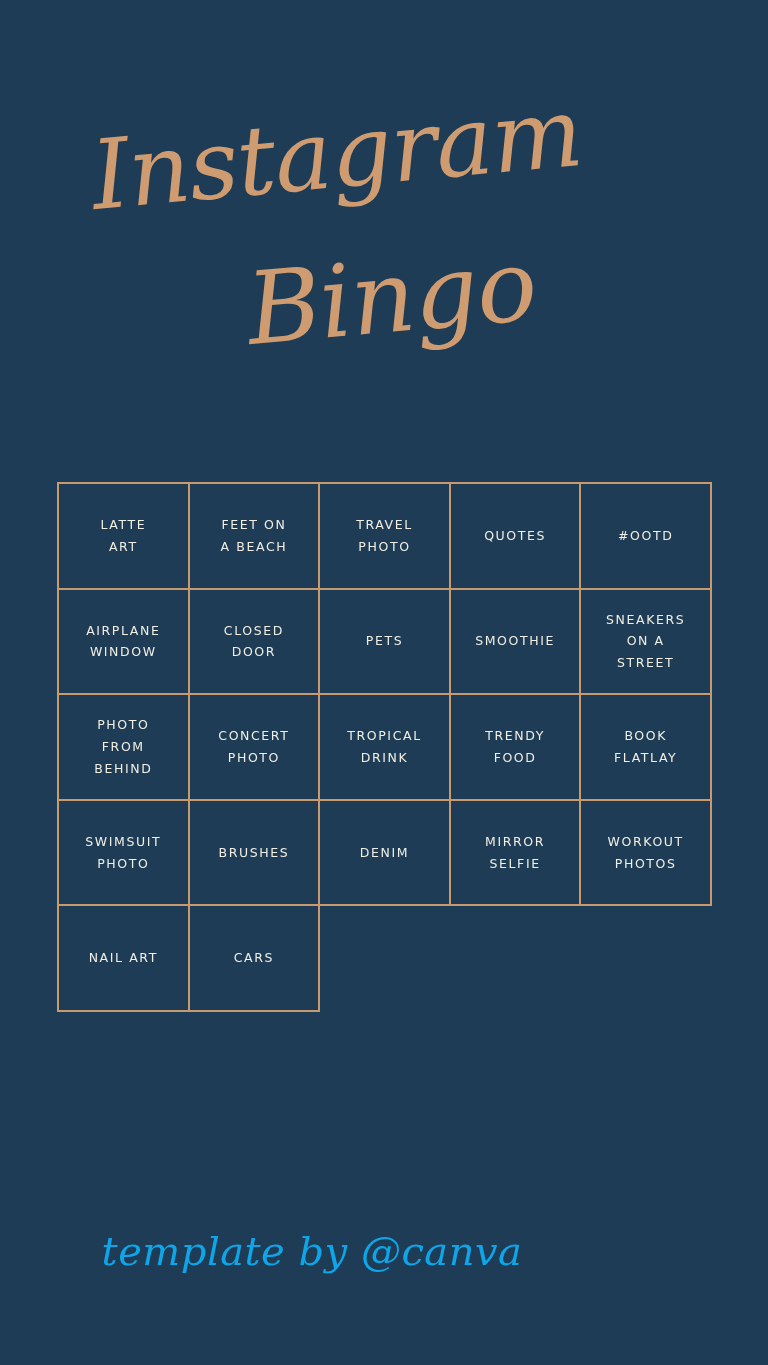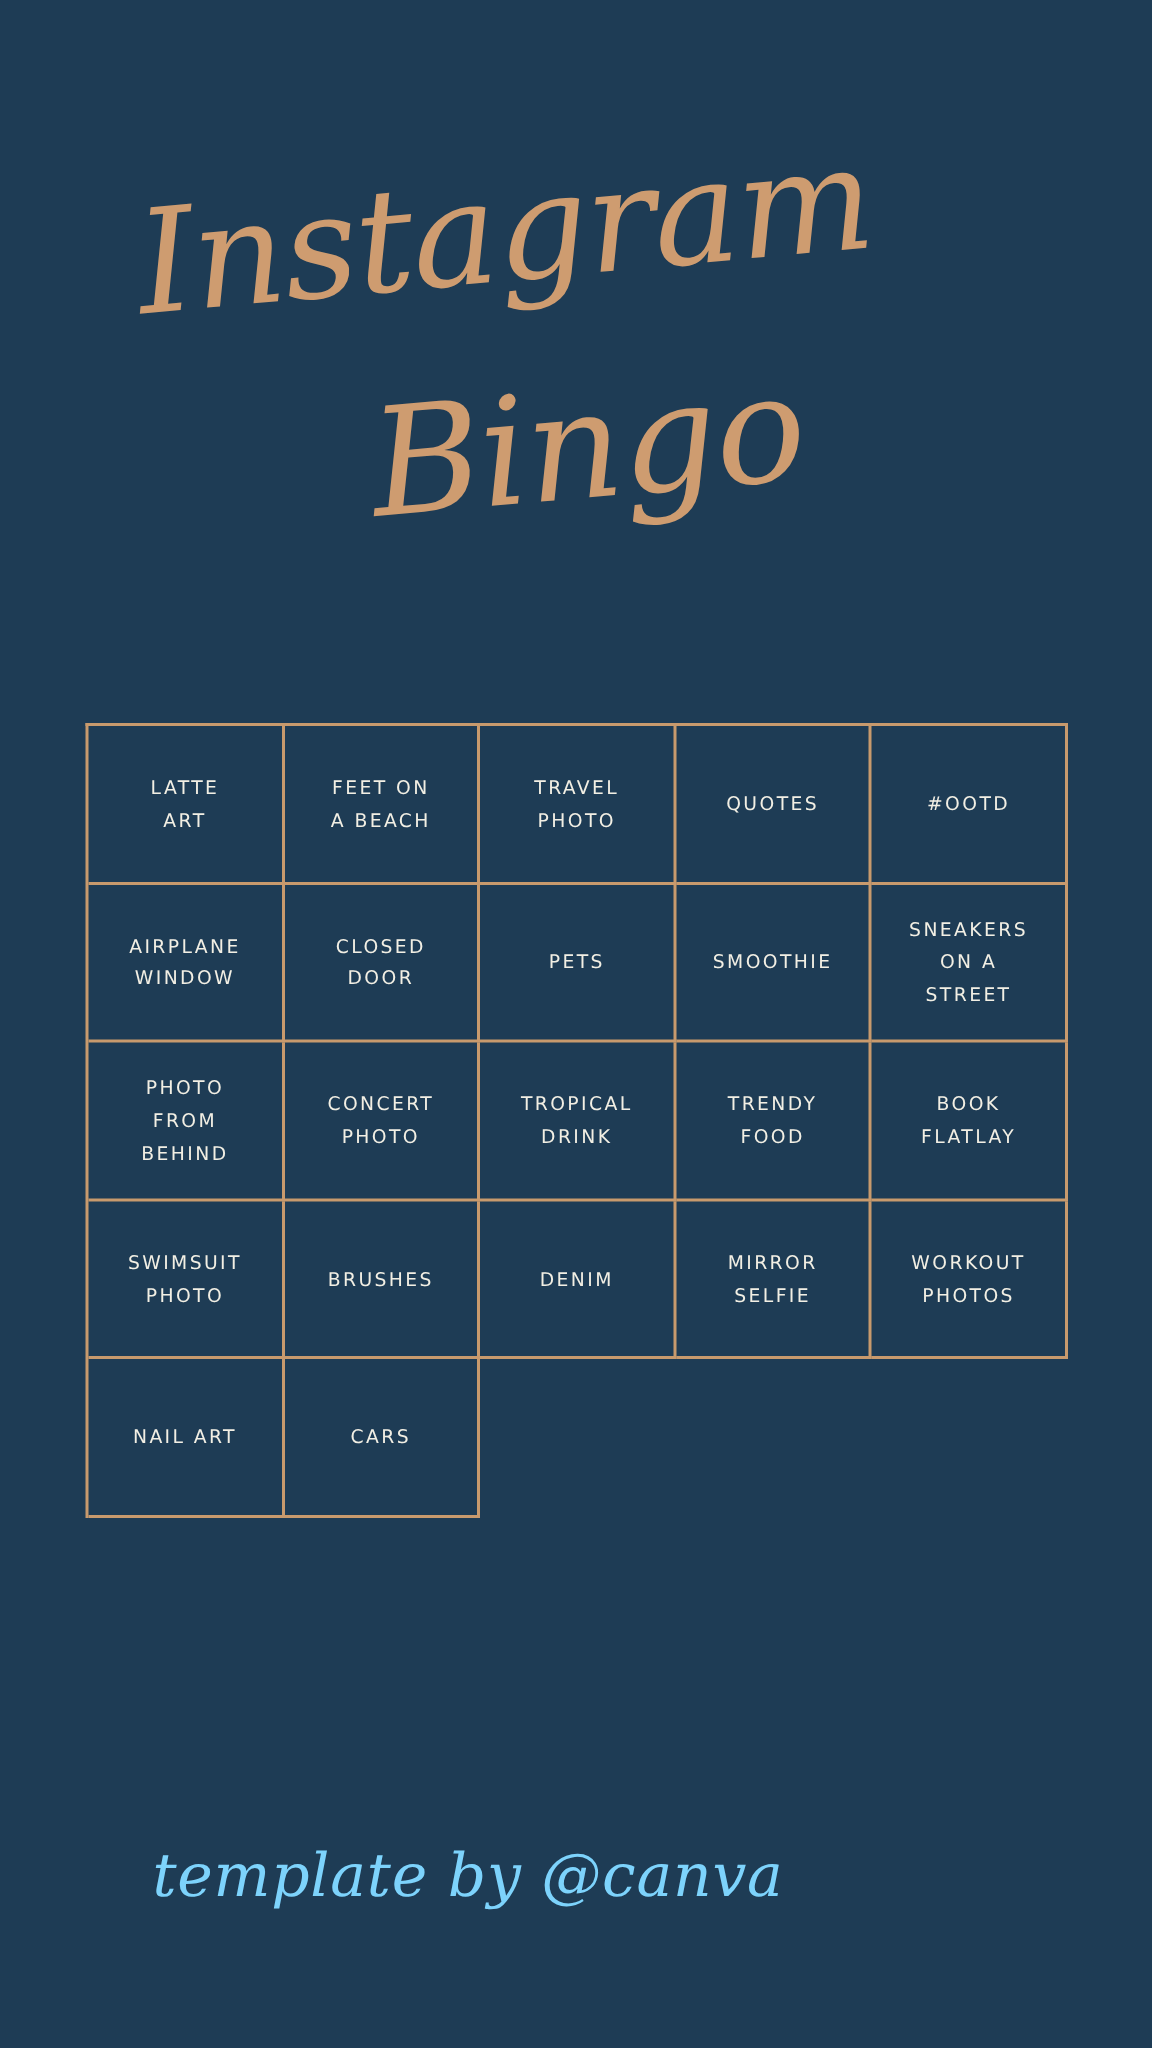--- a/index.html
+++ b/index.html
@@ -78,21 +78,21 @@
     white-space:pre-line;
     text-transform:uppercase;
   }
 
   
   #footer-credit {
     position:absolute;
     left:0; top:1228px;
     width:624px;
     text-align:center;
-    color:#7dd3fc;
+    color:#0ea5e9;
     font-family:"DejaVu Serif", serif;
     font-style:italic;
     font-size:40px;
     letter-spacing:0.5px;
     line-height:1.15;
     white-space:nowrap;
   }
 </style>
 </head>
 <body>

